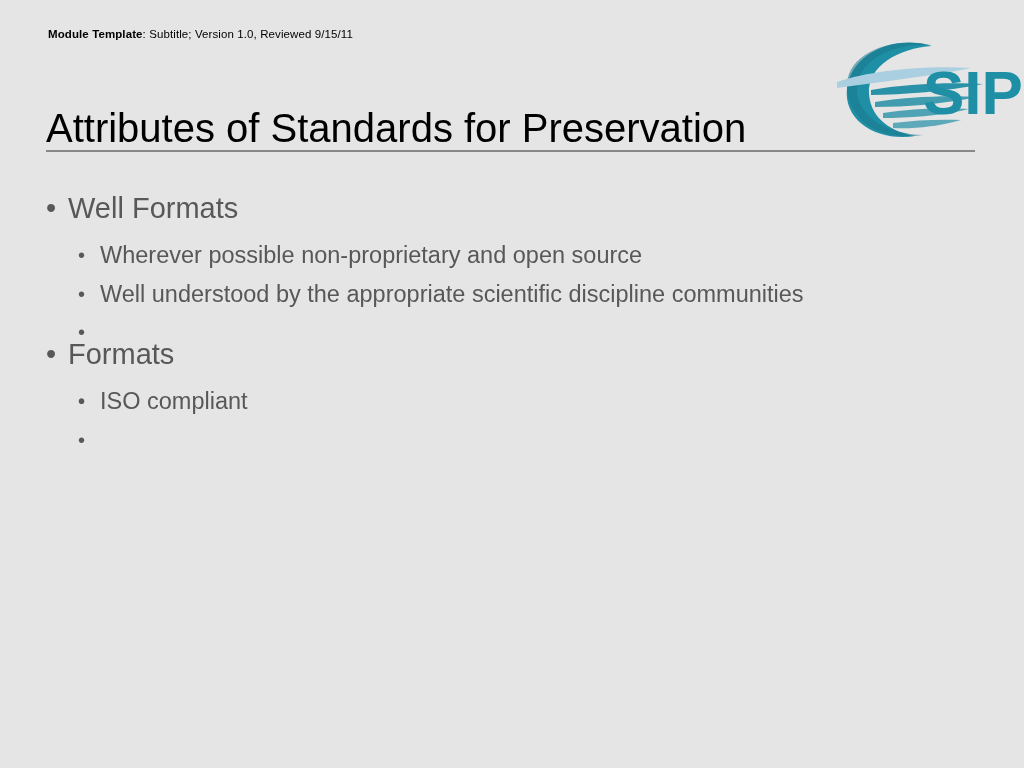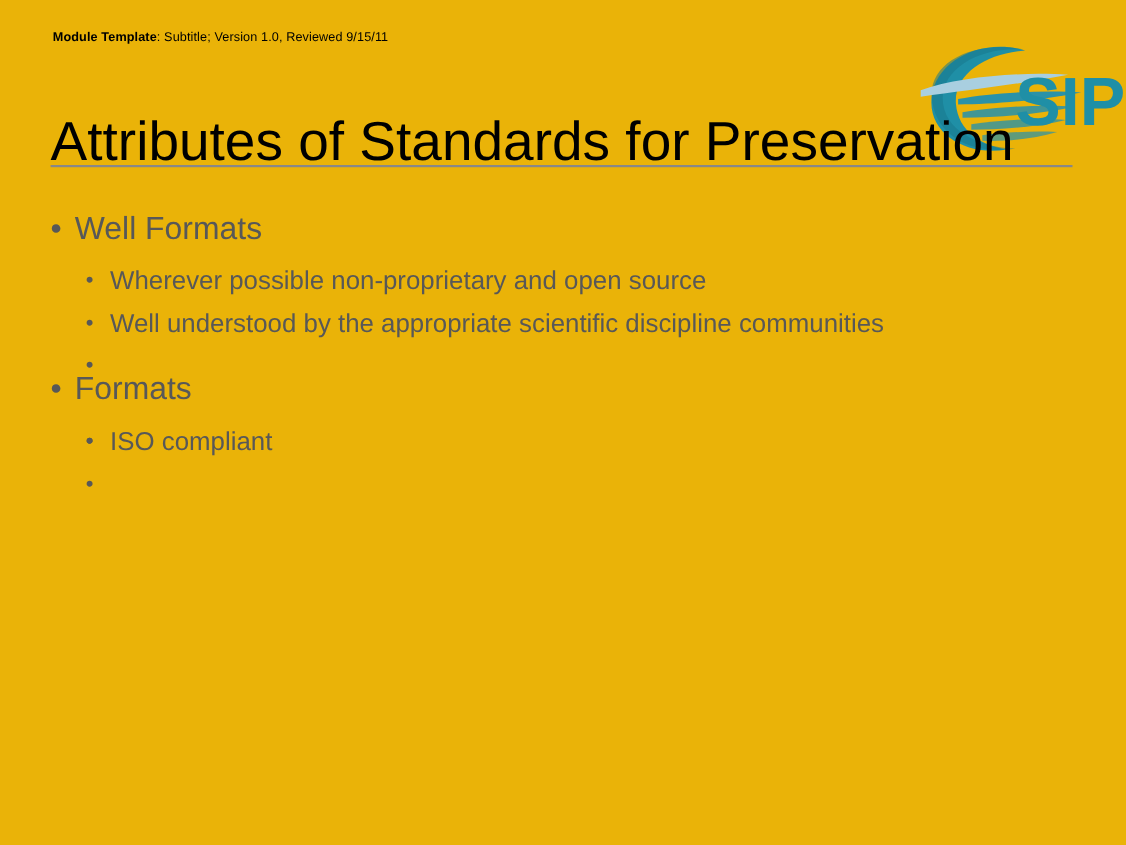--- a/index.html
+++ b/index.html
@@ -11,21 +11,21 @@
     height: 768px;
     background: #ffffff;
     font-family: "Liberation Sans", sans-serif;
     overflow: hidden;
   }
 
   .slide {
     position: relative;
     width: 1024px;
     height: 768px;
-    background: #eab308;
+    background: #e5e5e5;
   }
 
   
   .slide-header {
     position: absolute;
     left: 48px;
     top: 27px;
     font-size: 11.5px;
     line-height: 14px;
     color: #000000;
@@ -47,21 +47,21 @@
   }
   .logo svg {
     display: block;
   }
 
   
   .title {
     position: absolute;
     left: 46px;
     top: 104px;
-    font-size: 50px;
+    font-size: 40px;
     line-height: 48px;
     color: #000000;
     white-space: nowrap;
     z-index: 2;
   }
   .title-rule {
     position: absolute;
     left: 46px;
     top: 150px;
     width: 929px;

